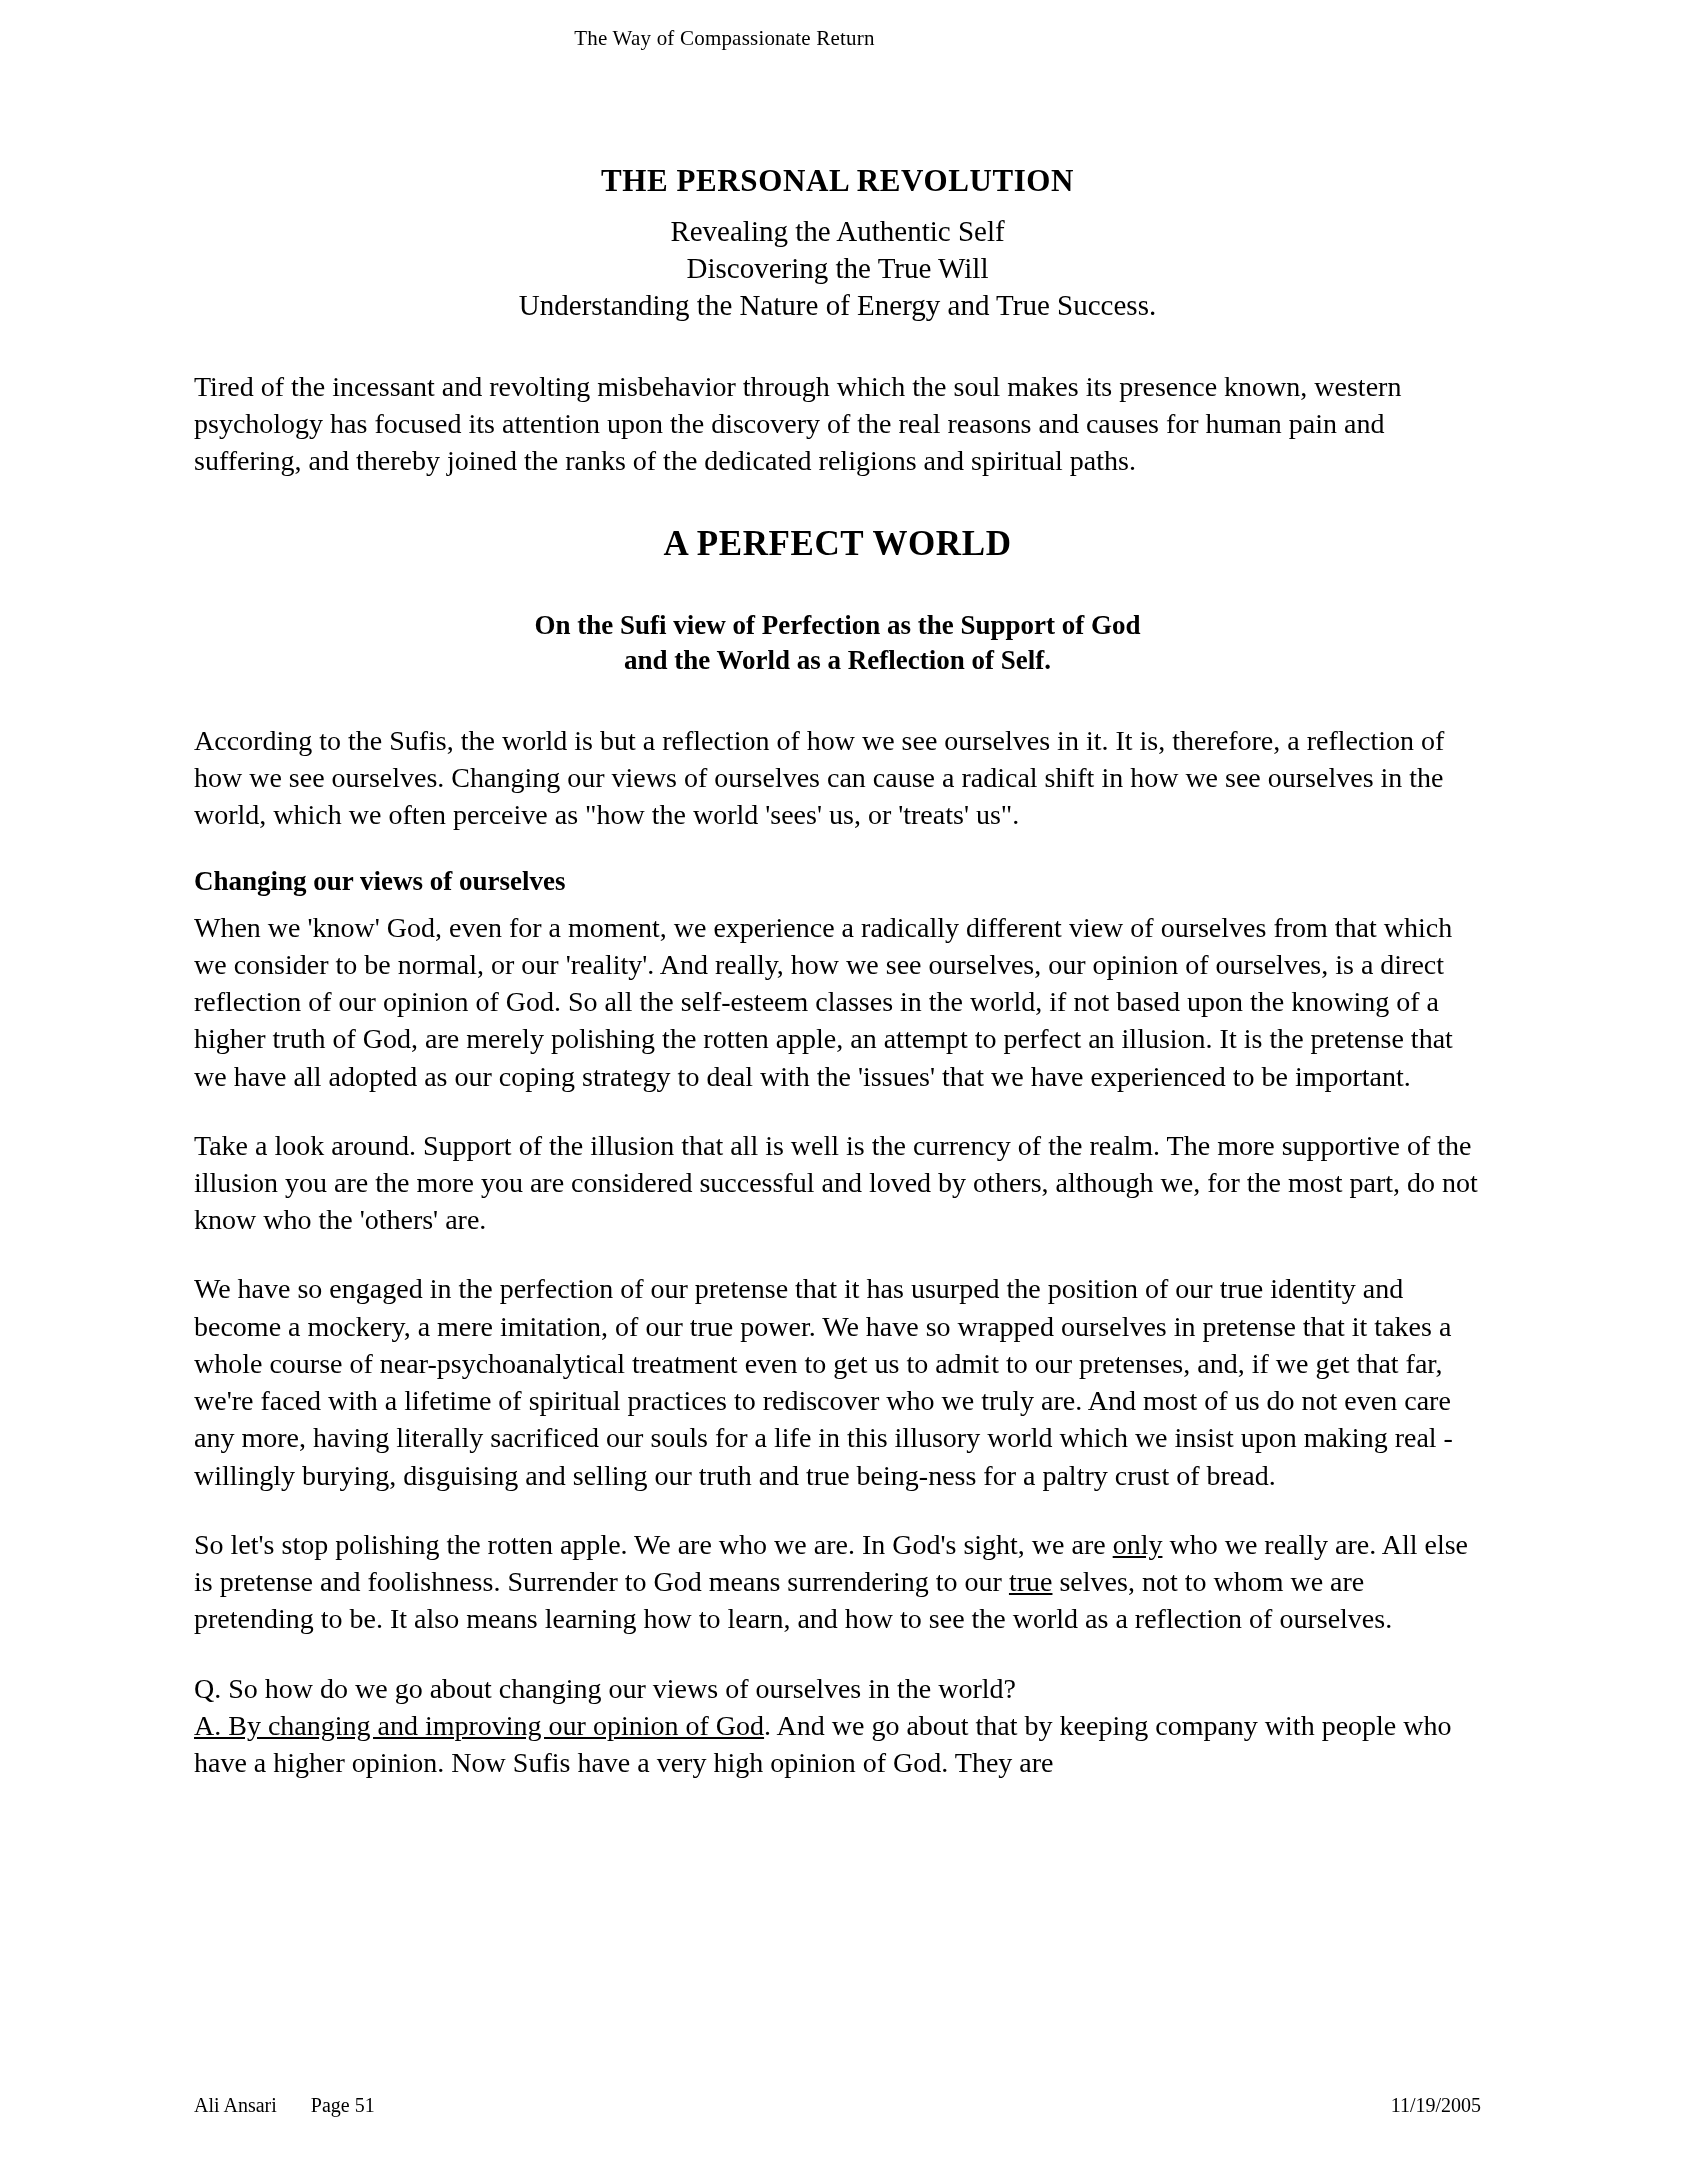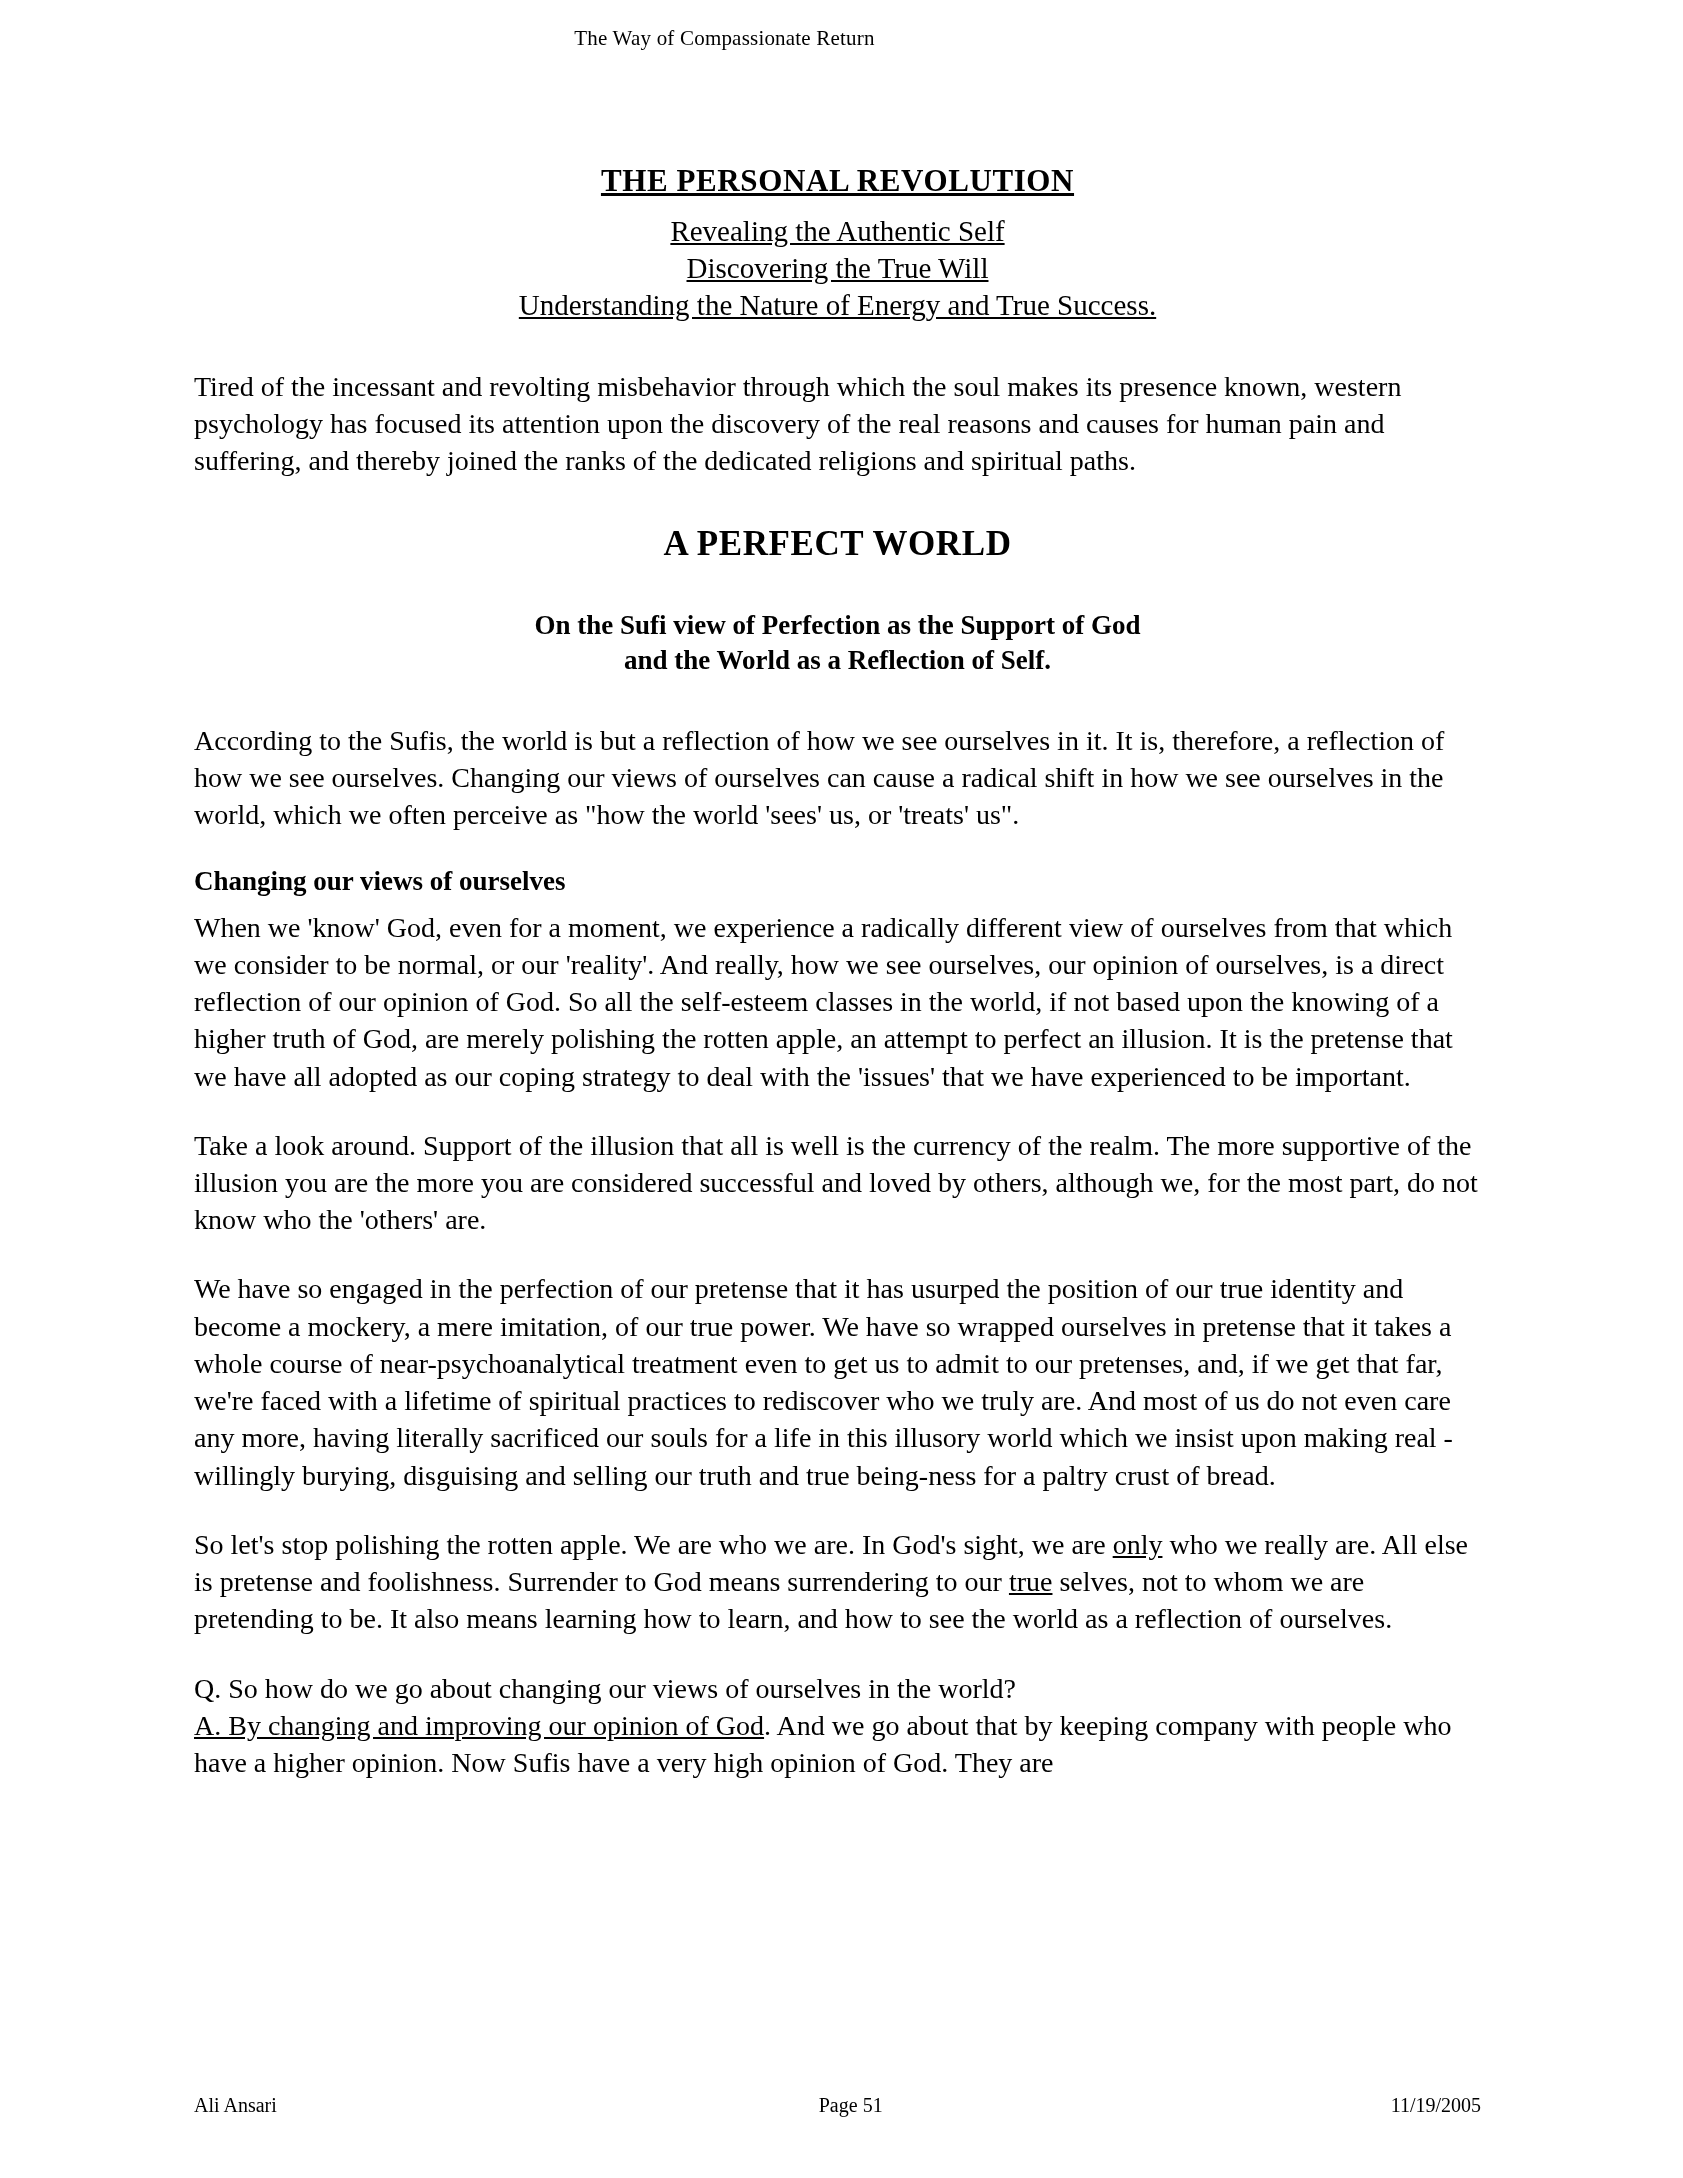--- a/index.html
+++ b/index.html
@@ -33,21 +33,20 @@
   
   .content {
     position: absolute;
     top: 163px;
     left: 194px;
     width: 1287px;
   }
 
   .title-block {
     text-align: center;
-    text-decoration: underline;
   }
   .doc-title {
     font-size: 31px;
     font-weight: bold;
     letter-spacing: 0.6px;
     margin: 0 0 14px 0;
     line-height: 1.15;
   }
   .subtitle-line {
     font-size: 29px;
@@ -97,21 +96,21 @@
     position: absolute;
     bottom: 61px;
     left: 194px;
     width: 1287px;
     display: flex;
     justify-content: space-between;
     align-items: baseline;
     font-size: 20px;
   }
   .footer-left { text-align: left; }
-  .footer-center { text-align: center; flex: 1; padding-left: 34px; }
+  .footer-center { flex: 1; padding-left: 34px; }
   .footer-right { text-align: left; }
 </style>
 </head>
 <body>
 
 <div class="page">
 
   <div class="running-header">The Way of Compassionate Return</div>
 
   <div class="content">

